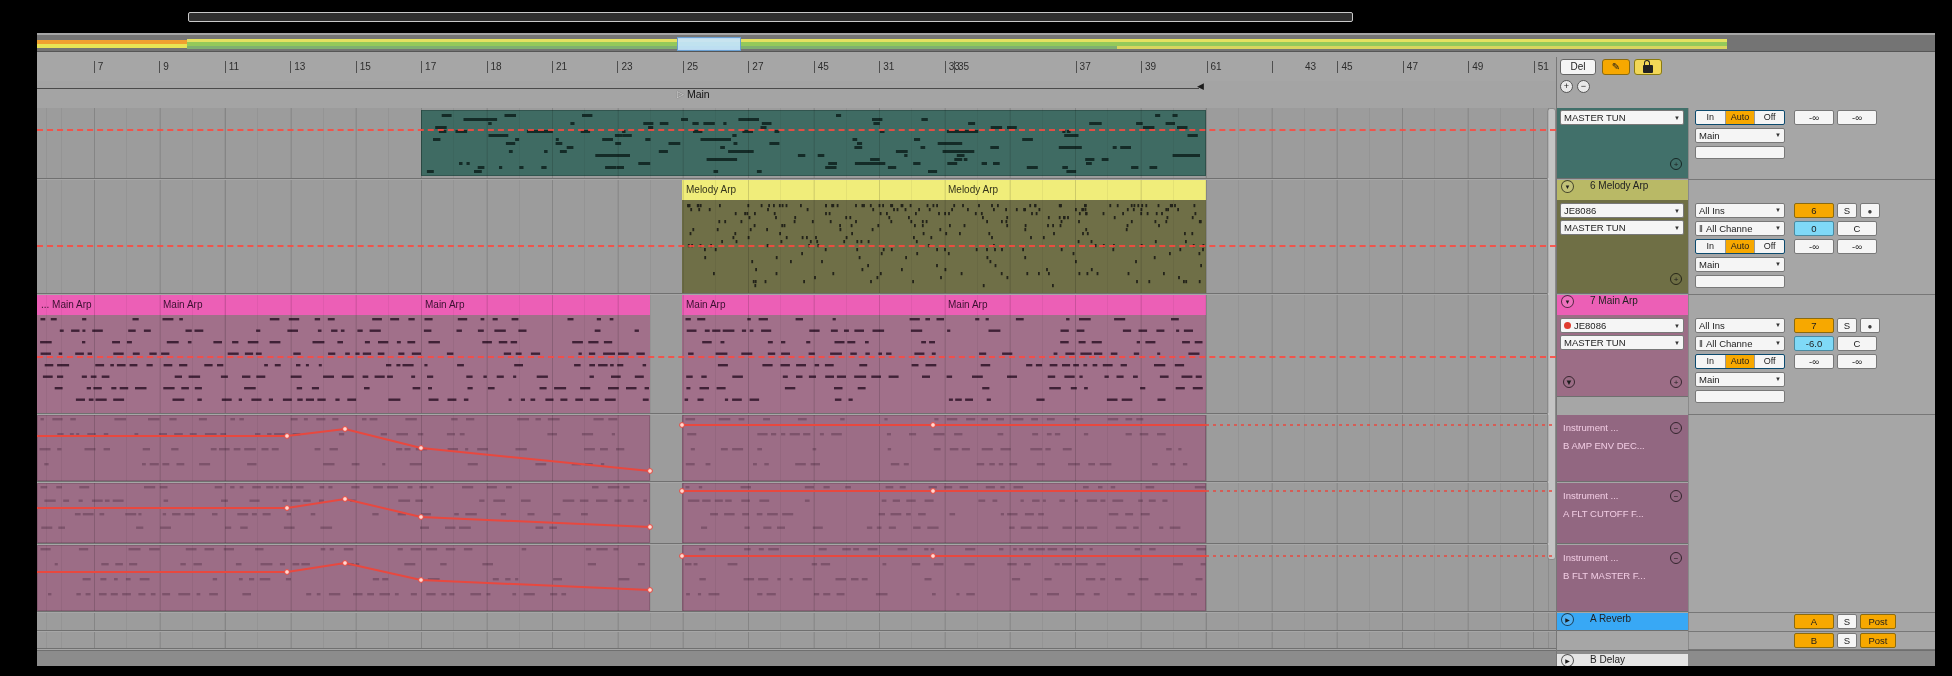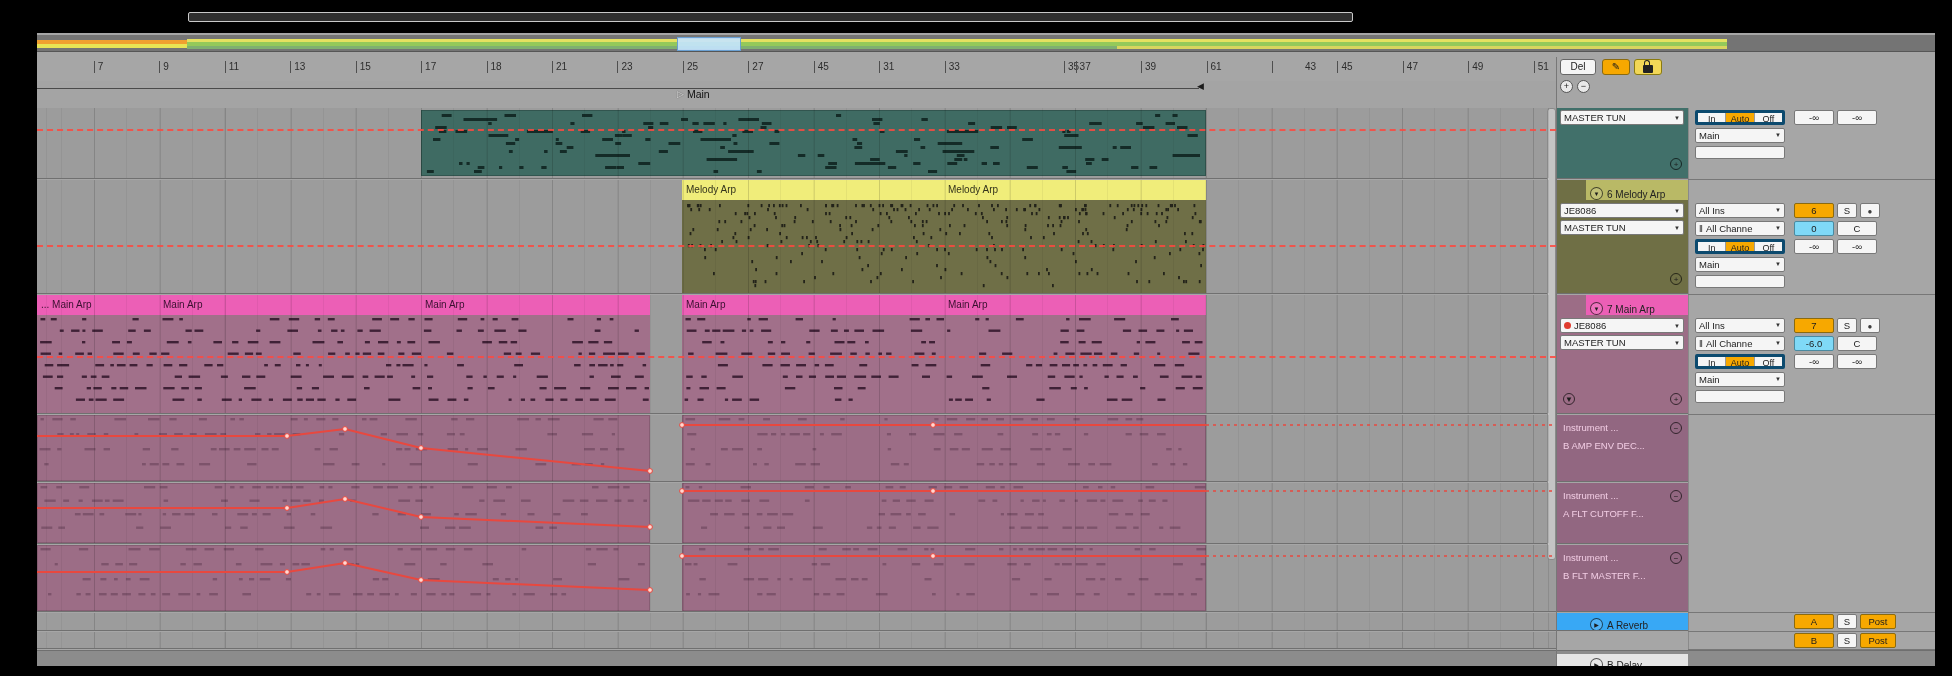--- a/index.html
+++ b/index.html
@@ -33,38 +33,38 @@
   .ct{height:20px;font-size:10px;line-height:20px;padding:0 4px;overflow:hidden;white-space:nowrap;box-sizing:border-box;}
   .cb{position:absolute;left:0;right:0;top:20px;bottom:0;overflow:hidden;}
   .cb.full{top:0;}
   .autoclip{position:absolute;top:0;bottom:0;background:#9c6d86;box-shadow:inset 0 0 0 1px rgba(0,0,0,.14);overflow:hidden;}
   .dashred{position:absolute;left:0;width:1519px;height:0;border-top:2px dashed rgba(255,72,62,.85);z-index:6;}
   .autoline{position:absolute;left:0;top:0;z-index:6;}
   
   .vdiv{position:absolute;background:#777;}
   .scrollbar{position:absolute;left:1510px;top:75px;width:7px;height:450px;background:#c4c4c4;border:1px solid #8a8a8a;border-radius:3px;}
   .hblock{position:absolute;left:1520px;width:131px;box-sizing:border-box;border-bottom:1px solid #6f6f6f;overflow:hidden;}
-  .ttl{position:absolute;left:0;right:0;top:0;height:20px;display:flex;align-items:flex-end;gap:4px;
-       padding:0 4px;box-sizing:border-box;font-size:10px;color:#222;white-space:nowrap;overflow:hidden;margin-left:29px;}
+  .ttl{position:absolute;left:0;right:0;top:0;height:20px;display:flex;align-items:flex-start;gap:16px;
+       padding:0 4px;box-sizing:border-box;font-size:10px;color:#222;white-space:nowrap;overflow:hidden;}
   .circ{width:11px;height:11px;border:1px solid rgba(0,0,0,.65);border-radius:50%;display:inline-flex;flex:none;
         align-items:center;justify-content:center;font-size:6px;color:#1d1d1d;background:rgba(255,255,255,.12);}
   .hdd{position:absolute;left:3px;width:124px;height:15px;box-sizing:border-box;background:#f5f5f5;
        border:1px solid #787878;border-radius:2px;display:flex;align-items:center;gap:3px;padding:0 3px;font-size:9.5px;color:#1c1c1c;}
   .hdd .lbl{flex:1;overflow:hidden;white-space:nowrap;text-align:left;}
   .arr{font-size:6px;color:#333;flex:none;}
   .plusbtn,.minusbtn,.foldbtn{position:absolute;width:12px;height:12px;border:1px solid rgba(0,0,0,.65);border-radius:50%;
        display:flex;align-items:center;justify-content:center;font-size:8px;color:#1d1d1d;box-sizing:border-box;}
   .autoTxt{position:absolute;left:6px;max-width:102px;font-size:9.5px;color:#f2cde4;white-space:nowrap;overflow:hidden;}
   .reddot{width:7px;height:7px;border-radius:50%;background:#e03c2f;flex:none;}
   
   .mx{position:absolute;height:15px;box-sizing:border-box;font-size:9.5px;line-height:13px;color:#1c1c1c;}
   .mbox{background:#f5f5f5;border:1px solid #787878;border-radius:2px;text-align:center;}
   .mdd{background:#f5f5f5;border:1px solid #787878;border-radius:2px;display:flex;align-items:center;gap:3px;padding:0 3px;}
   .mdd .lbl{flex:1;overflow:hidden;white-space:nowrap;font-size:9.5px;}
-  .seg{display:flex;border:3px solid #0c4a6e;border-radius:2px;overflow:hidden;background:#f5f5f5;}
+  .seg{display:flex;border:1px solid #0c4a6e;border-radius:2px;overflow:hidden;background:#f5f5f5;}
   .seg span{flex:1;text-align:center;border-right:1px solid #9a9a9a;font-size:9px;line-height:13px;}
   .seg span:last-child{border-right:none;}
   .seg .on{background:#f7a800;}
   .orange{background:#f7a800 !important;border-color:#8a6a10 !important;}
   .cyan{background:#7fd9f7 !important;border-color:#4a8aa0 !important;}
   .recglyph{font-size:8px;color:#3d3d3d;}
   
   .tbtn{position:absolute;height:16px;box-sizing:border-box;border:1px solid #666;border-radius:3px;background:#f5f5f5;
         font-size:10px;line-height:14px;text-align:center;color:#1a1a1a;}
   .zoombtn{position:absolute;width:13px;height:13px;border:1px solid #555;border-radius:50%;background:#e9e9e9;
@@ -100,21 +100,21 @@
         <span class="bar-num" style="left: 318.65px;">15</span>
         <span class="bar-num" style="left: 384.1px;">17</span>
         <span class="bar-num" style="left: 449.55px;">18</span>
         <span class="bar-num" style="left: 515px;">21</span>
         <span class="bar-num" style="left: 580.45px;">23</span>
         <span class="bar-num" style="left: 645.9px;">25</span>
         <span class="bar-num" style="left: 711.35px;">27</span>
         <span class="bar-num" style="left: 776.8px;">45</span>
         <span class="bar-num" style="left: 842.25px;">31</span>
         <span class="bar-num" style="left: 907.7px;">33</span>
-        <span class="bar-num" style="left: 1027px;">35</span>
+        <span class="bar-num" style="left: 917px;">35</span>
         <span class="bar-num" style="left: 1038.6px;">37</span>
         <span class="bar-num" style="left: 1104.05px;">39</span>
         <span class="bar-num" style="left: 1169.5px;">61</span>
         <span class="bar-num" style="left: 1234.95px; padding-left: 32px;">43</span>
         <span class="bar-num" style="left: 1300.4px;">45</span>
         <span class="bar-num" style="left: 1365.85px;">47</span>
         <span class="bar-num" style="left: 1431.3px;">49</span>
         <span class="bar-num" style="left: 1496.75px;">51</span>
       </div>
   </div>
@@ -1587,21 +1587,21 @@
       <span class="lbl">JE8086</span>
         <span class="arr">▼</span>
     </div>
     <div class="hdd" style="top:40px;">
       <span class="lbl">MASTER TUN</span>
         <span class="arr">▼</span>
     </div>
     <div class="plusbtn" style="right:6px;bottom:8px;">+</div>
   </div>
 
-  <div class="hblock" style="top:262px;height:119px;background:#9c6d86;">
+  <div class="hblock" style="top:262px;height:102px;background:#9c6d86;">
     <div class="ttl" style="background:#ec5fb6;">
       <span class="circ">▼</span>
       <span>7 Main Arp</span>
     </div>
     <div class="hdd" style="top:23px;">
       <span class="reddot"></span>
       <span class="lbl">JE8086</span>
         <span class="arr">▼</span>
     </div>
     <div class="hdd" style="top:40px;">

